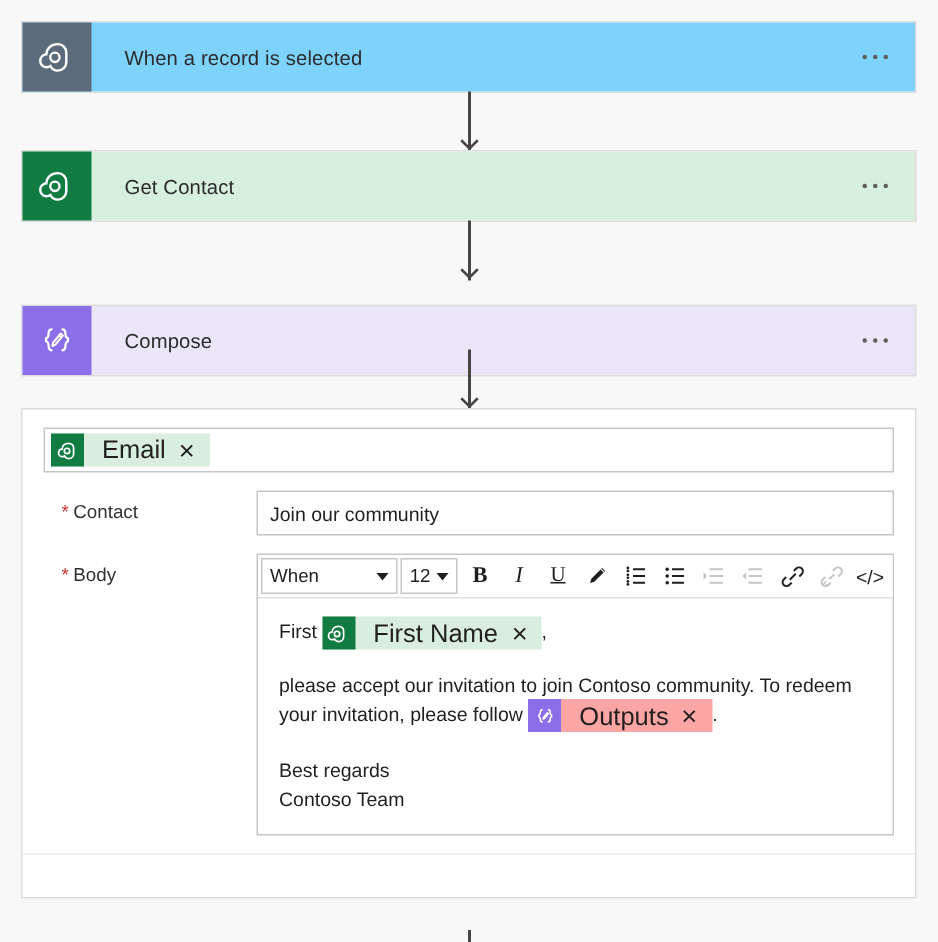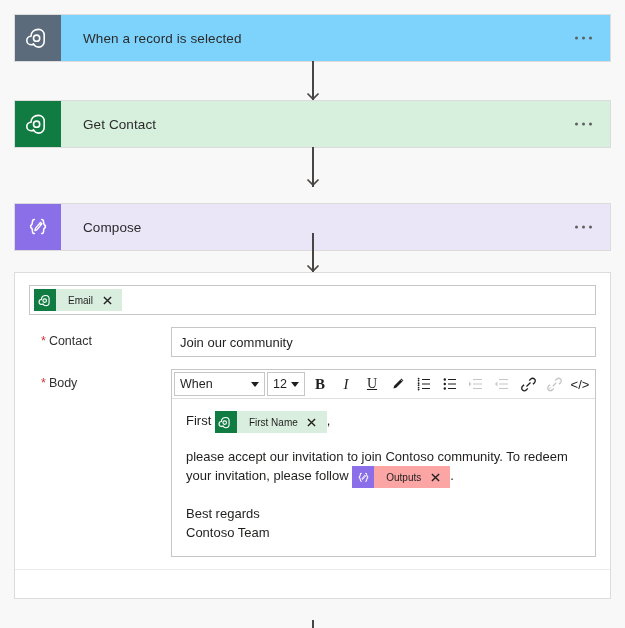--- a/index.html
+++ b/index.html
@@ -139,21 +139,21 @@
   .token-icon {
     width: 22px;
     height: 22px;
     flex: 0 0 22px;
     display: flex;
     align-items: center;
     justify-content: center;
   }
   .token-label {
     padding: 0 6px 0 12px;
-    font-size: 10px;
+    font-size: 17px;
     color: #201f1e;
   }
   .token-x {
     width: 16px;
     flex: 0 0 16px;
     display: flex;
     align-items: center;
     justify-content: center;
     padding-right: 7px;
   }

